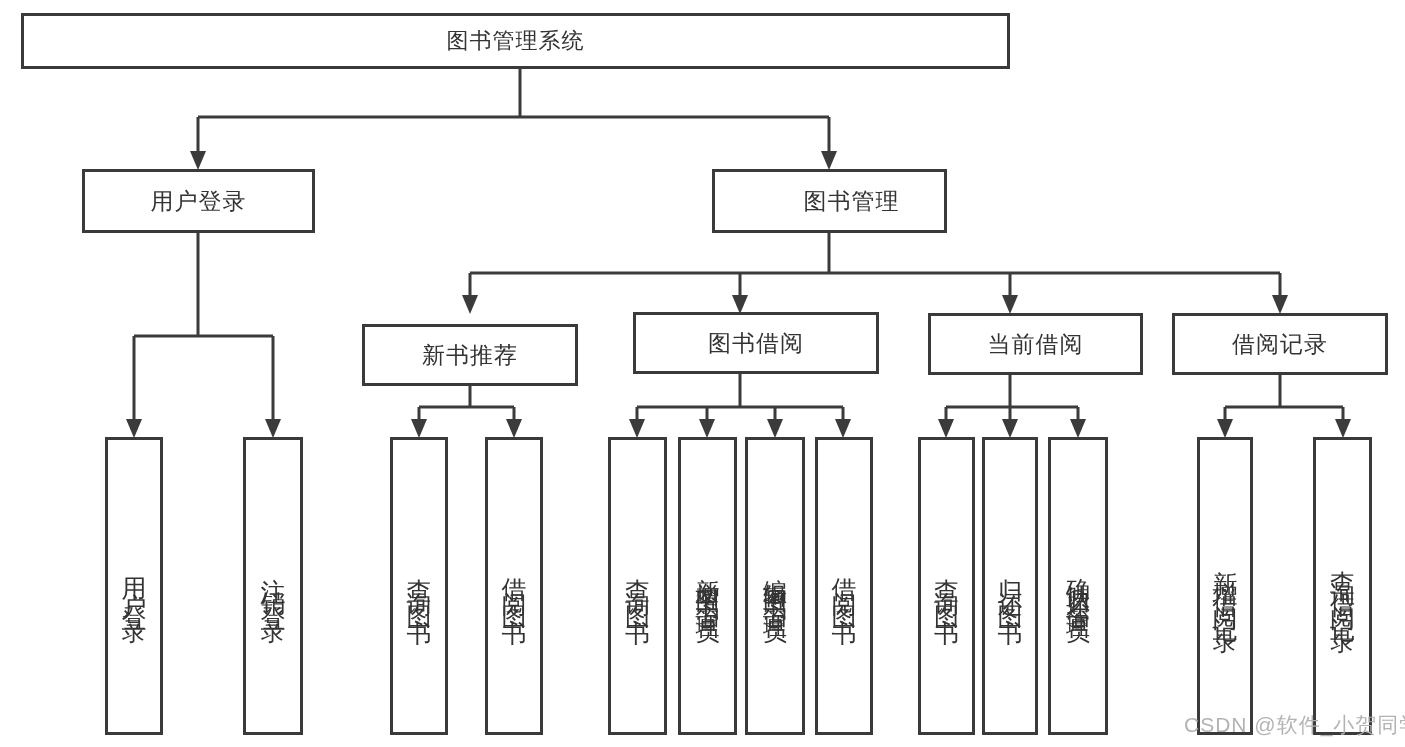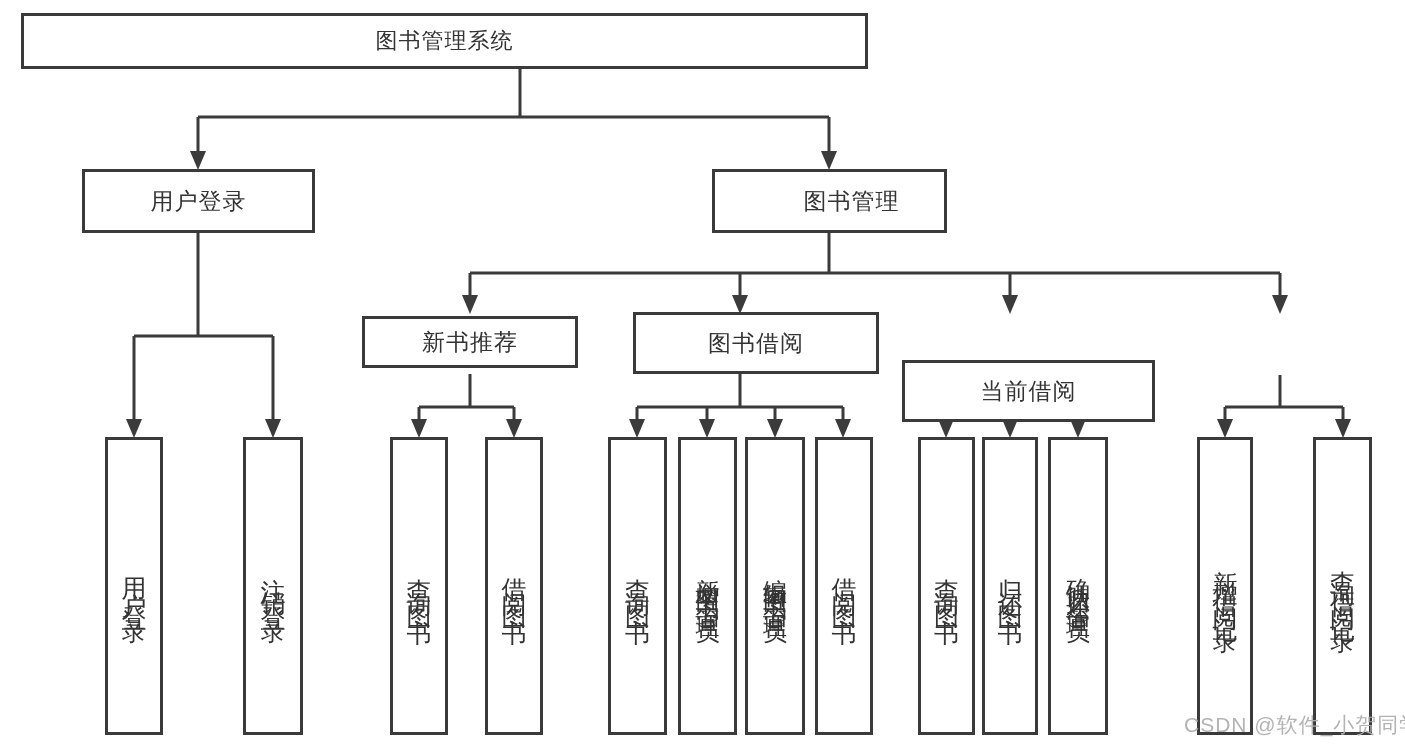--- a/index.html
+++ b/index.html
@@ -94,39 +94,42 @@
       <polygon points="767,419 783,419 775,438"></polygon>
       <polygon points="835,419 851,419 843,438"></polygon>
       <polygon points="938,419 954,419 946,438"></polygon>
       <polygon points="1002,419 1018,419 1010,438"></polygon>
       <polygon points="1070,419 1086,419 1078,438"></polygon>
       <polygon points="1217,419 1233,419 1225,438"></polygon>
       <polygon points="1335,419 1351,419 1343,438"></polygon>
     </g>
   </svg>
 
-  <div class="node h-node root-node" style="left:21px; top:13px; width:847px; height:56px;">
+  <div class="node h-node root-node" style="left:21px; top:13px; width:989px; height:56px;">
     <span>图书管理系统</span>
   </div>
 
   <div class="node h-node" style="left:82px; top:169px; width:233px; height:64px;">
     <span>用户登录</span>
   </div>
   <div class="node h-node" style="left:712px; top:169px; width:235px; height:64px;padding-left:44px;">
     <span>图书管理</span>
   </div>
 
-  <div class="node h-node" style="left:362px; top:316px; width:216px; height:52px;">
+  <div class="node h-node" style="left:362px; top:324px; width:216px; height:62px;">
     <span>新书推荐</span>
   </div>
   <div class="node h-node" style="left:633px; top:312px; width:246px; height:62px;">
     <span>图书借阅</span>
   </div>
-  <div class="node h-node" style="left:902px; top:313px; width:253px; height:62px;margin-top:47px;">
+  <div class="node h-node" style="left:928px; top:313px; width:215px; height:62px;">
     <span>当前借阅</span>
+  </div>
+  <div class="node h-node" style="left:1172px; top:313px; width:216px; height:62px;">
+    <span>借阅记录</span>
   </div>
 
   <div class="node v-node v-short" style="left:105px; top:437px; width:58px; height:298px;">
     <span>用户登录</span>
   </div>
   <div class="node v-node v-short" style="left:243px; top:437px; width:60px; height:298px;">
     <span>注销登录</span>
   </div>
   <div class="node v-node v-short" style="left:390px; top:437px; width:58px; height:298px;">
     <span>查询图书</span>

